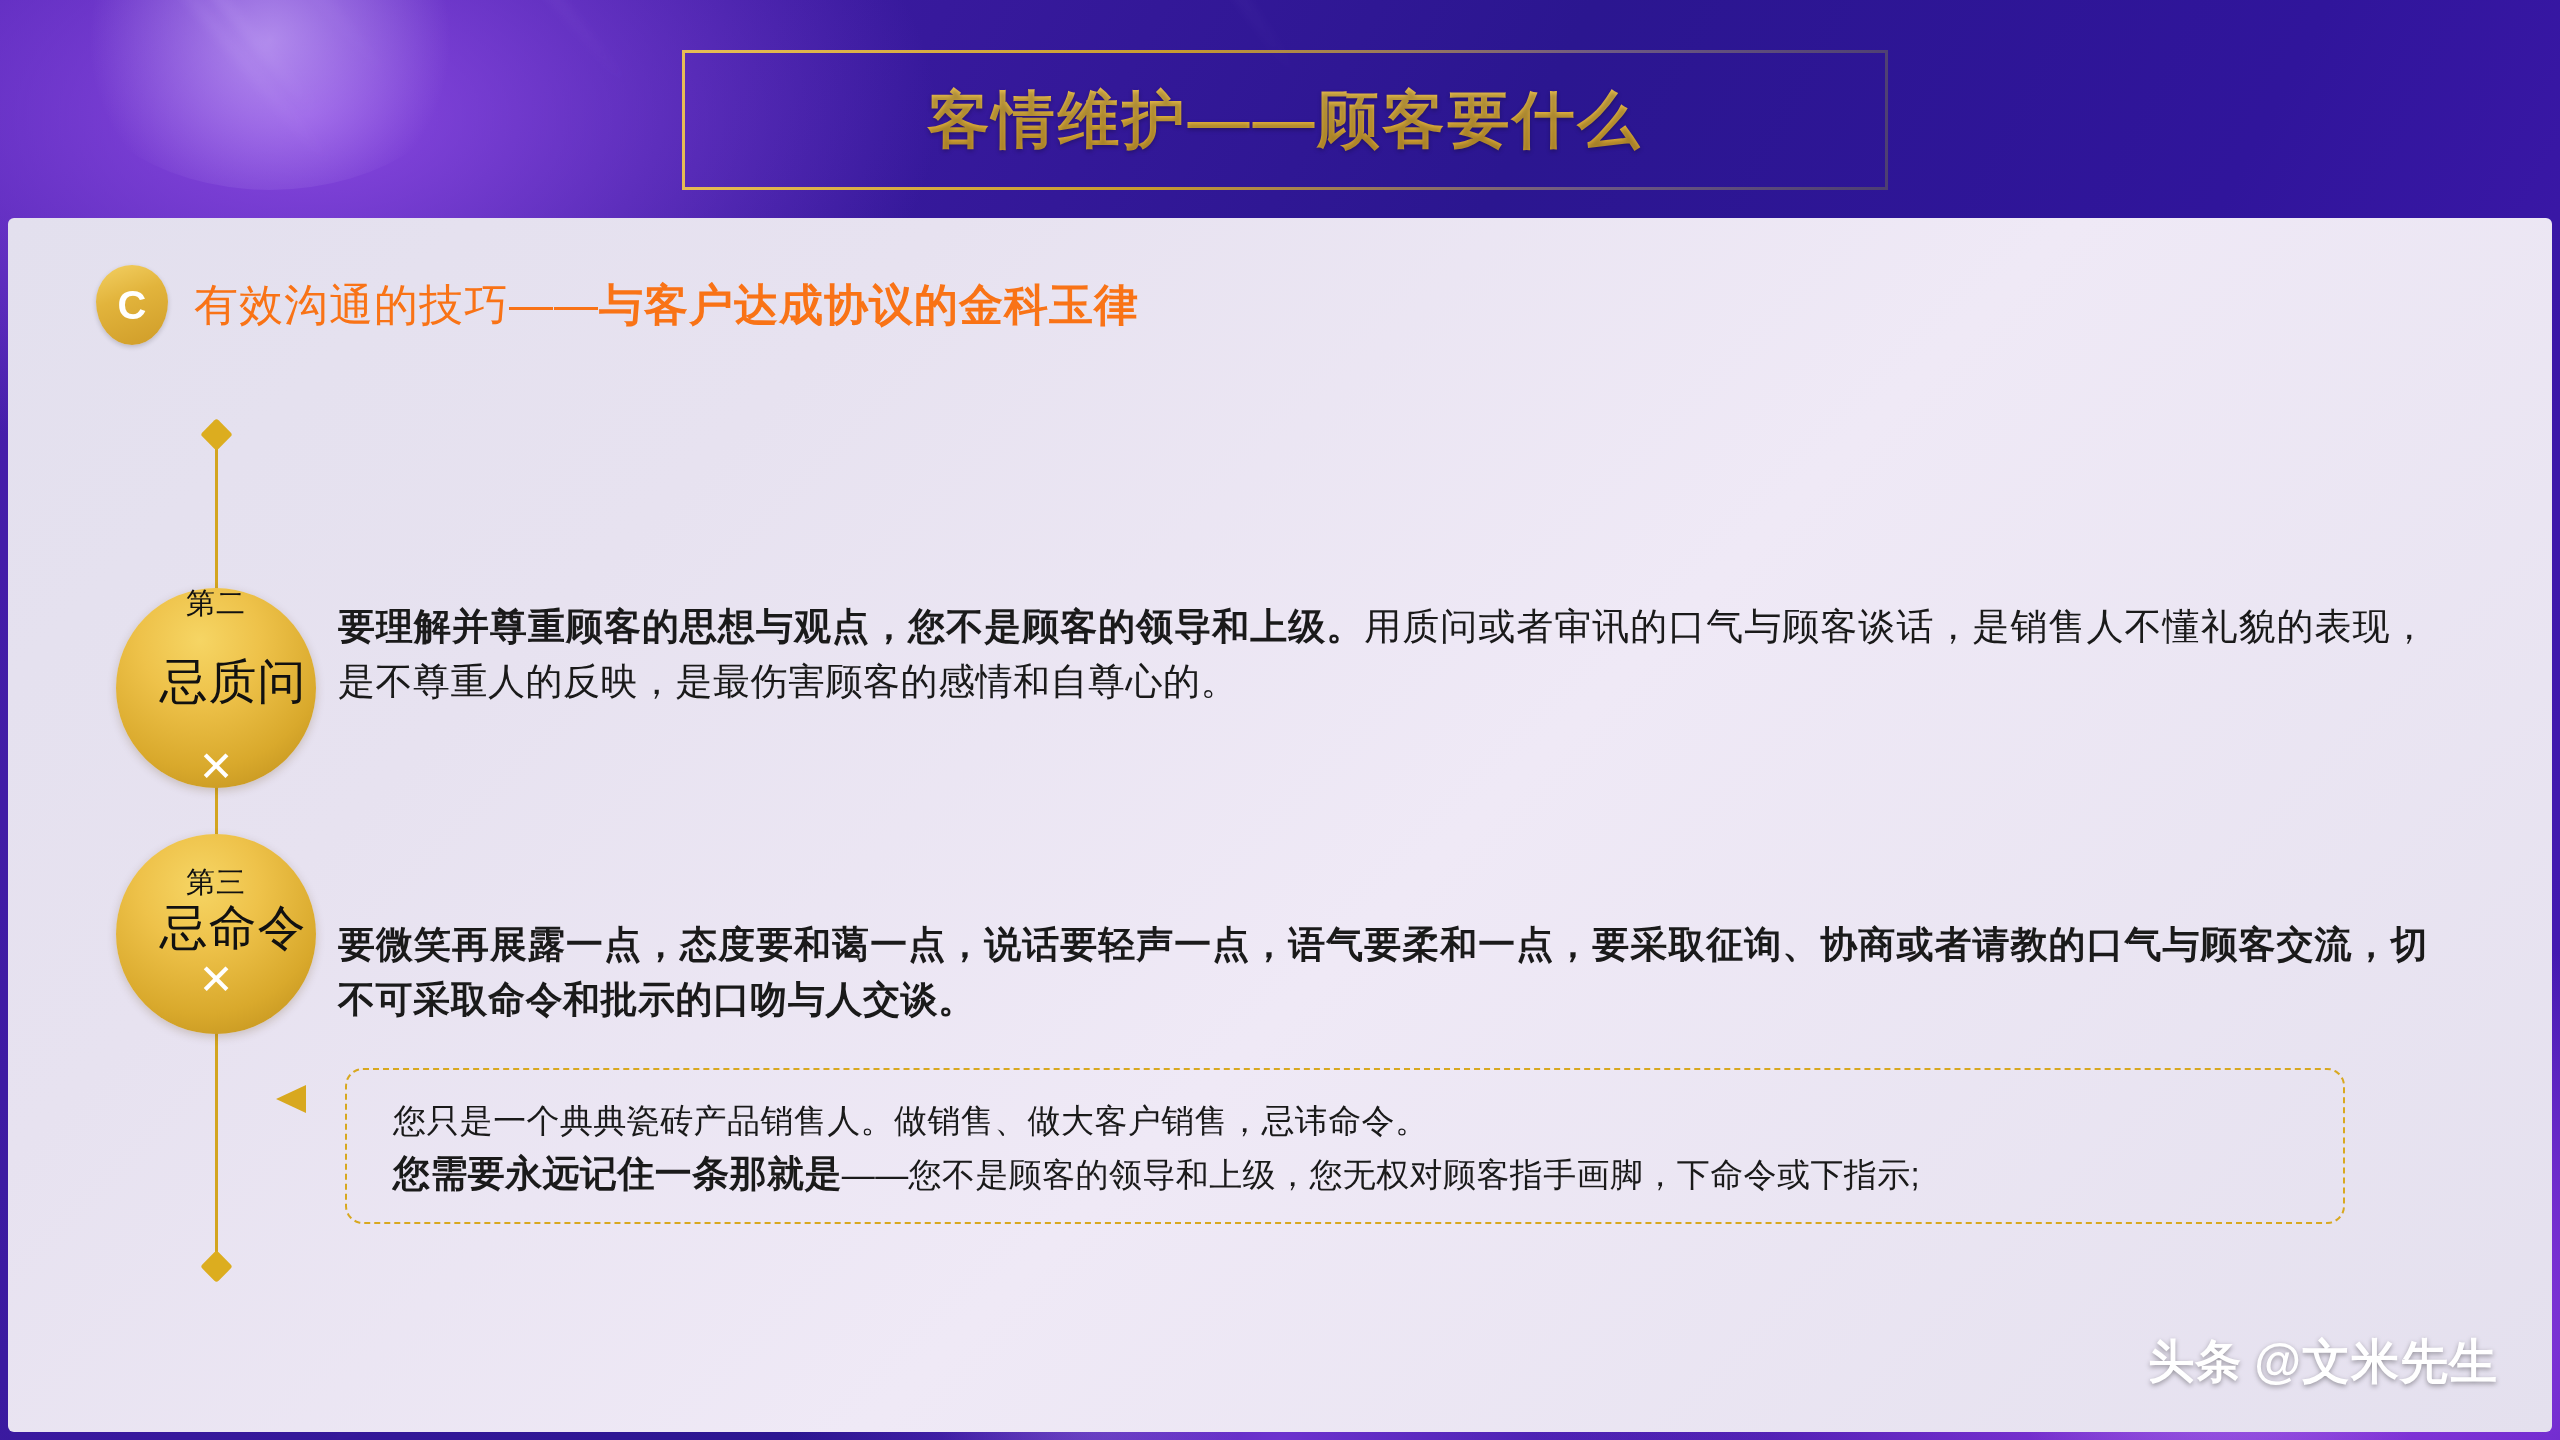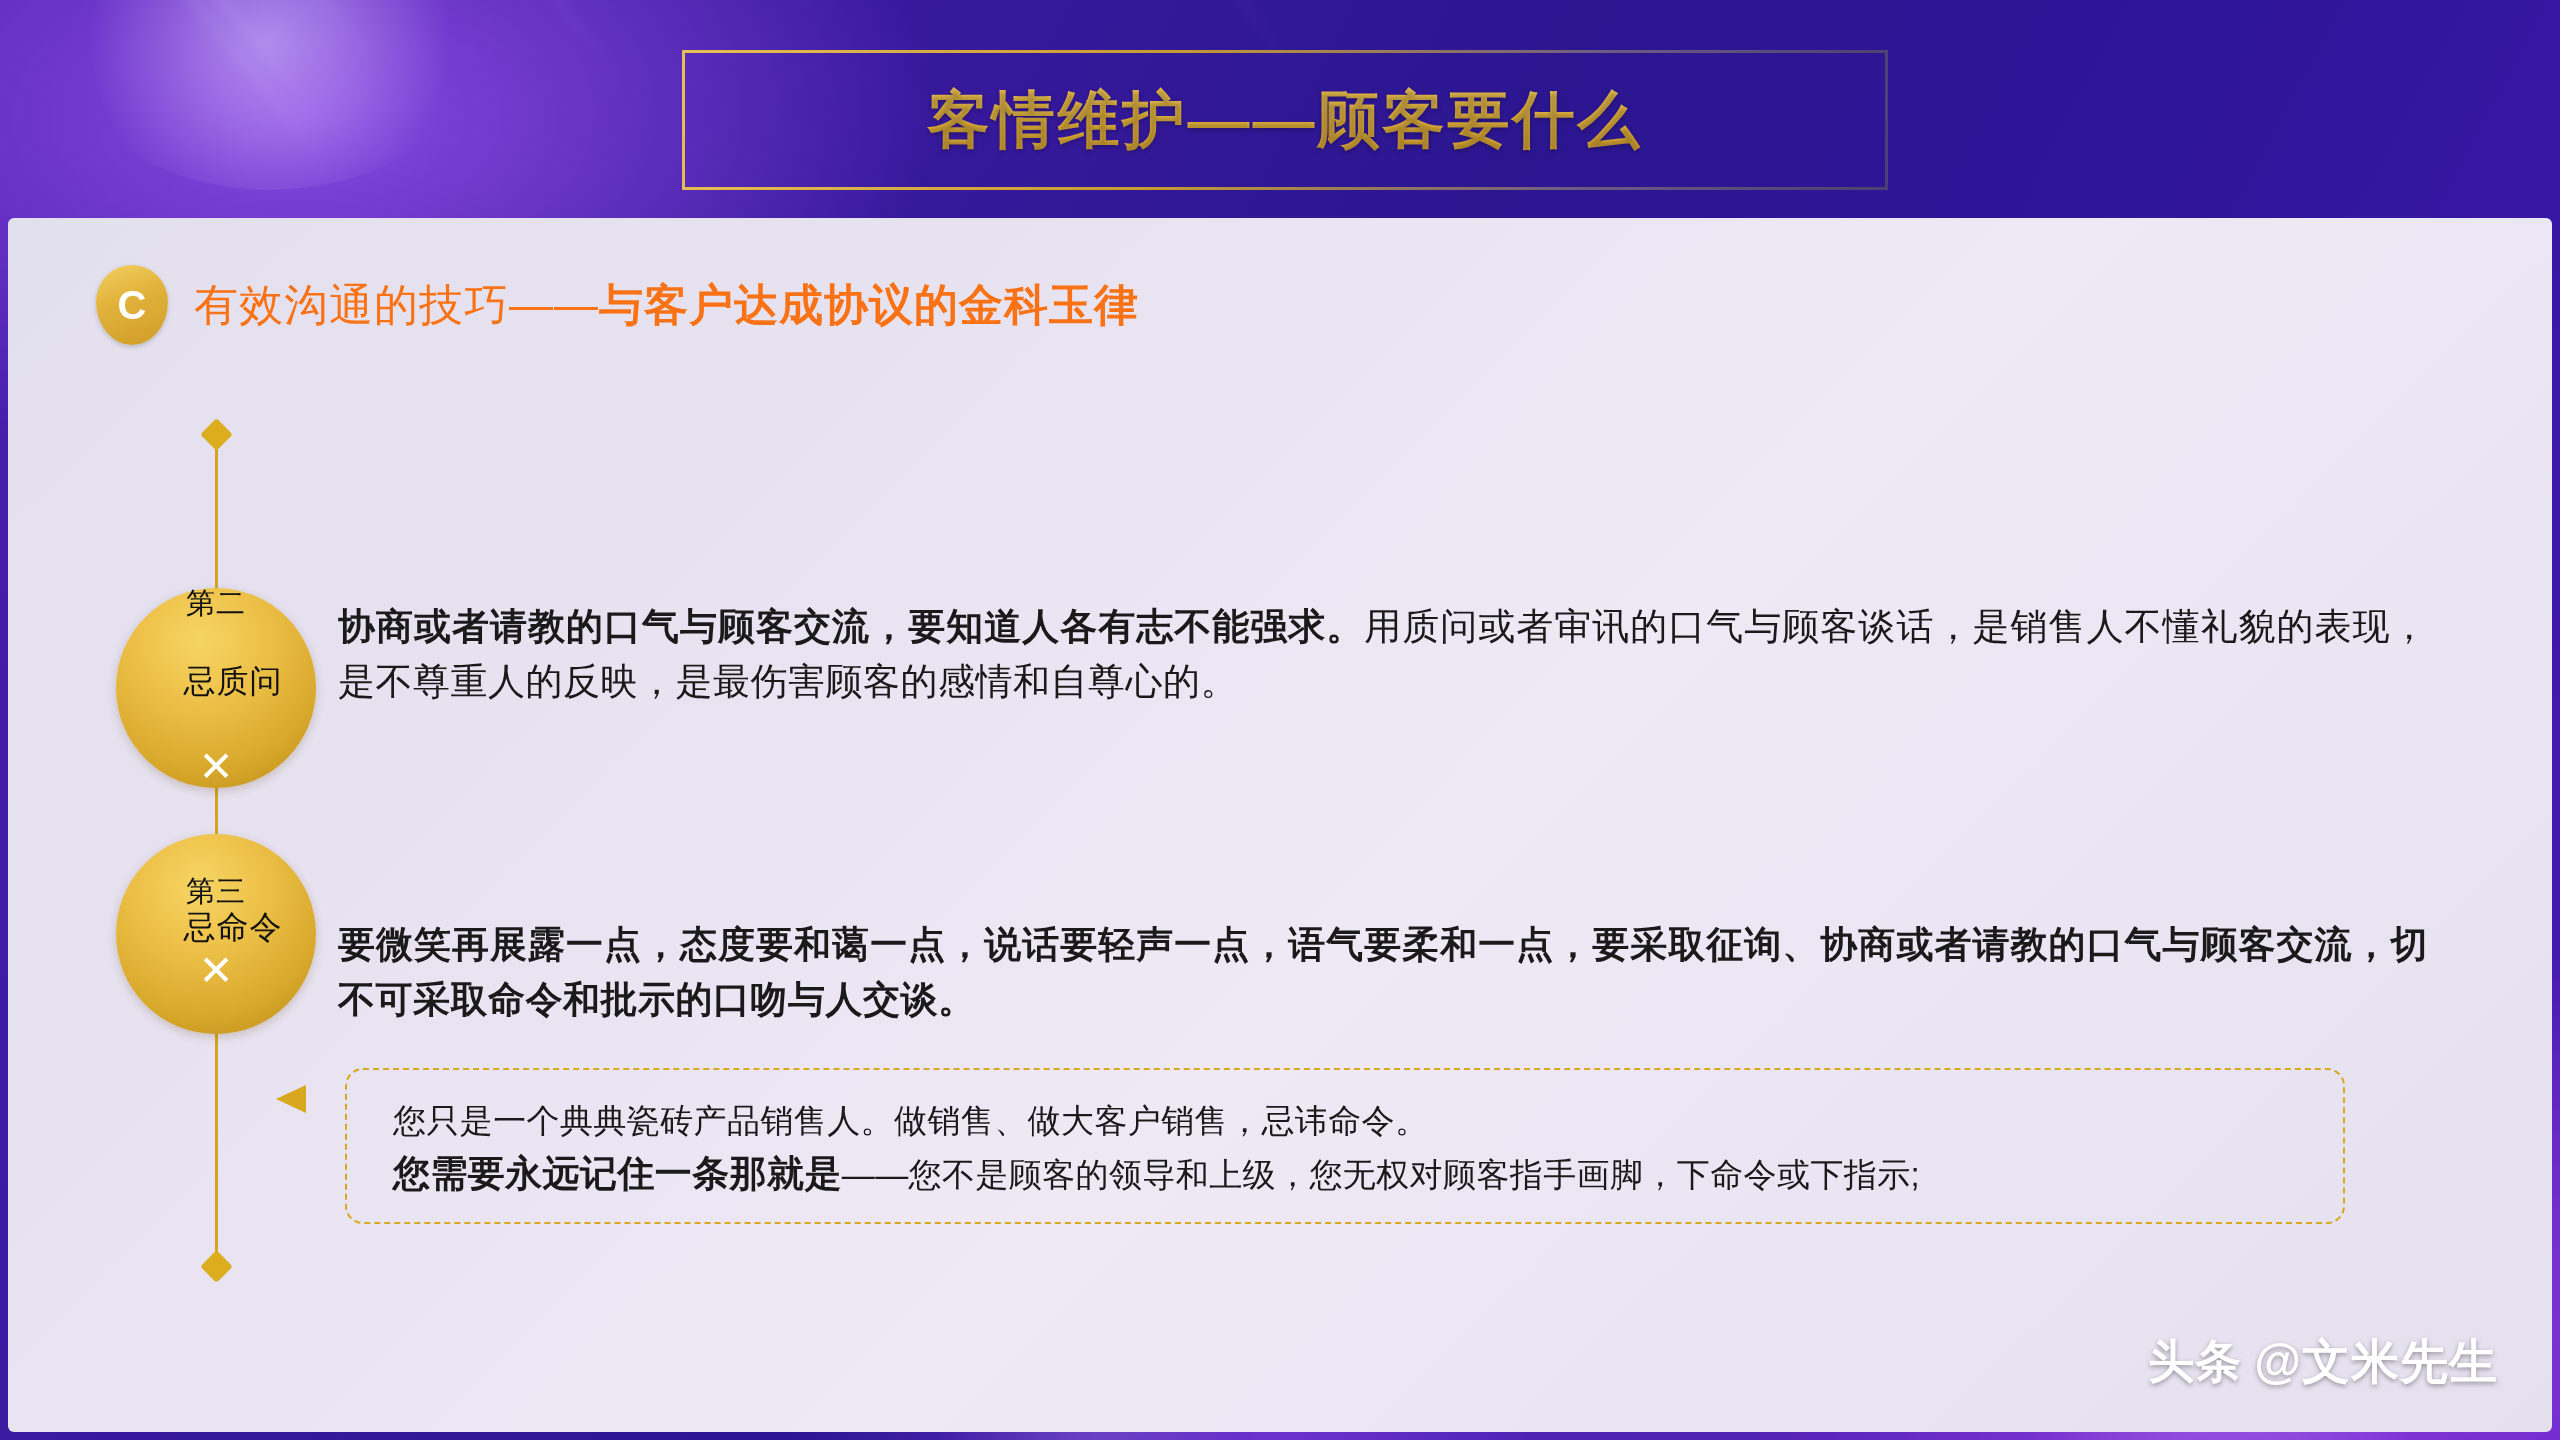--- a/index.html
+++ b/index.html
@@ -106,21 +106,21 @@
   
   .step-circle{
     position:absolute;
     width:200px; height:200px; border-radius:50%;
     background:radial-gradient(circle at 42% 26%, #f6d564 0%, #eec24a 32%, #d9a92c 68%, #b98a18 100%);
     box-shadow:0 3px 10px rgba(90,60,0,.22);
     display:flex; flex-direction:column; align-items:center; justify-content:center;
     color:#111; text-align:center;
   }
   .step-circle .ord{ font-size:29px; line-height:1.05; letter-spacing:1px; }
-  .step-circle .kw{ font-size:32px; line-height:1.15; letter-spacing:1px; margin-top:2px;margin-left:34px; }
+  .step-circle .kw{ font-size:48px; line-height:1.15; letter-spacing:1px; margin-top:2px;margin-left:34px; }
   .step-circle .xmark{
     margin-top:4px; font-size:42px; font-weight:bold; color:#ffffff; line-height:1;
   }
   #circle-1{ left:116px; top:588px;justify-content:space-between; }
   #circle-2{ left:116px; top:834px; }
 
   
   .para{
     position:absolute;
     font-size:37px; line-height:1.48; color:#1a1a1a;
@@ -203,21 +203,21 @@
   <div class="rail"></div>
   <div class="rail-dot top"></div>
   <div class="rail-dot bottom"></div>
 
   <div class="step-circle" id="circle-1">
     <div class="ord">第二</div>
     <div class="kw">忌质问</div>
     <div class="xmark">✕</div>
   </div>
   <div class="para" id="para-1">
-    <b>协商或者请教的口气与顾客交流，要知道人各有志不能强求。</b><span>用质问或者审讯的口气与顾客谈话，是销售人不懂礼貌的表现，是不尊重人的反映，是最伤害顾客的感情和自尊心的。</span>
+    <b>要理解并尊重顾客的思想与观点，您不是顾客的领导和上级。</b><span>用质问或者审讯的口气与顾客谈话，是销售人不懂礼貌的表现，是不尊重人的反映，是最伤害顾客的感情和自尊心的。</span>
   </div>
 
   <div class="step-circle" id="circle-2">
     <div class="ord">第三</div>
     <div class="kw">忌命令</div>
     <div class="xmark">✕</div>
   </div>
   <div class="para" id="para-2">要微笑再展露一点，态度要和蔼一点，说话要轻声一点，语气要柔和一点，要采取征询、协商或者请教的口气与顾客交流，切不可采取命令和批示的口吻与人交谈。</div>
 
   <div class="callout-arrow"></div>

